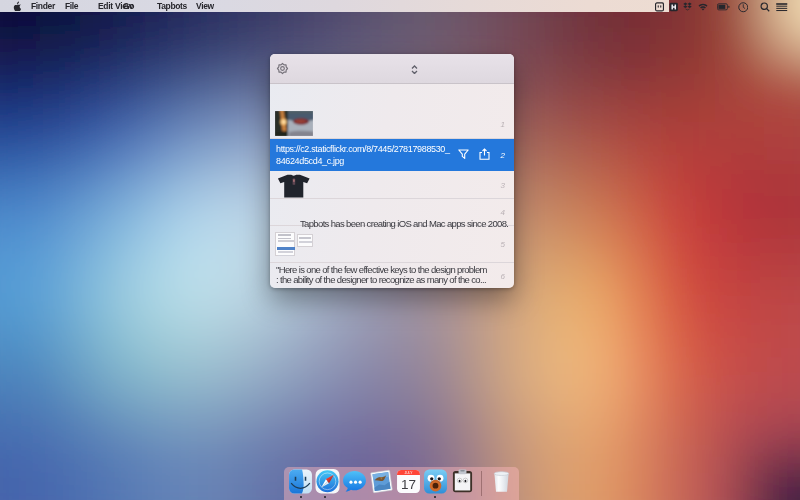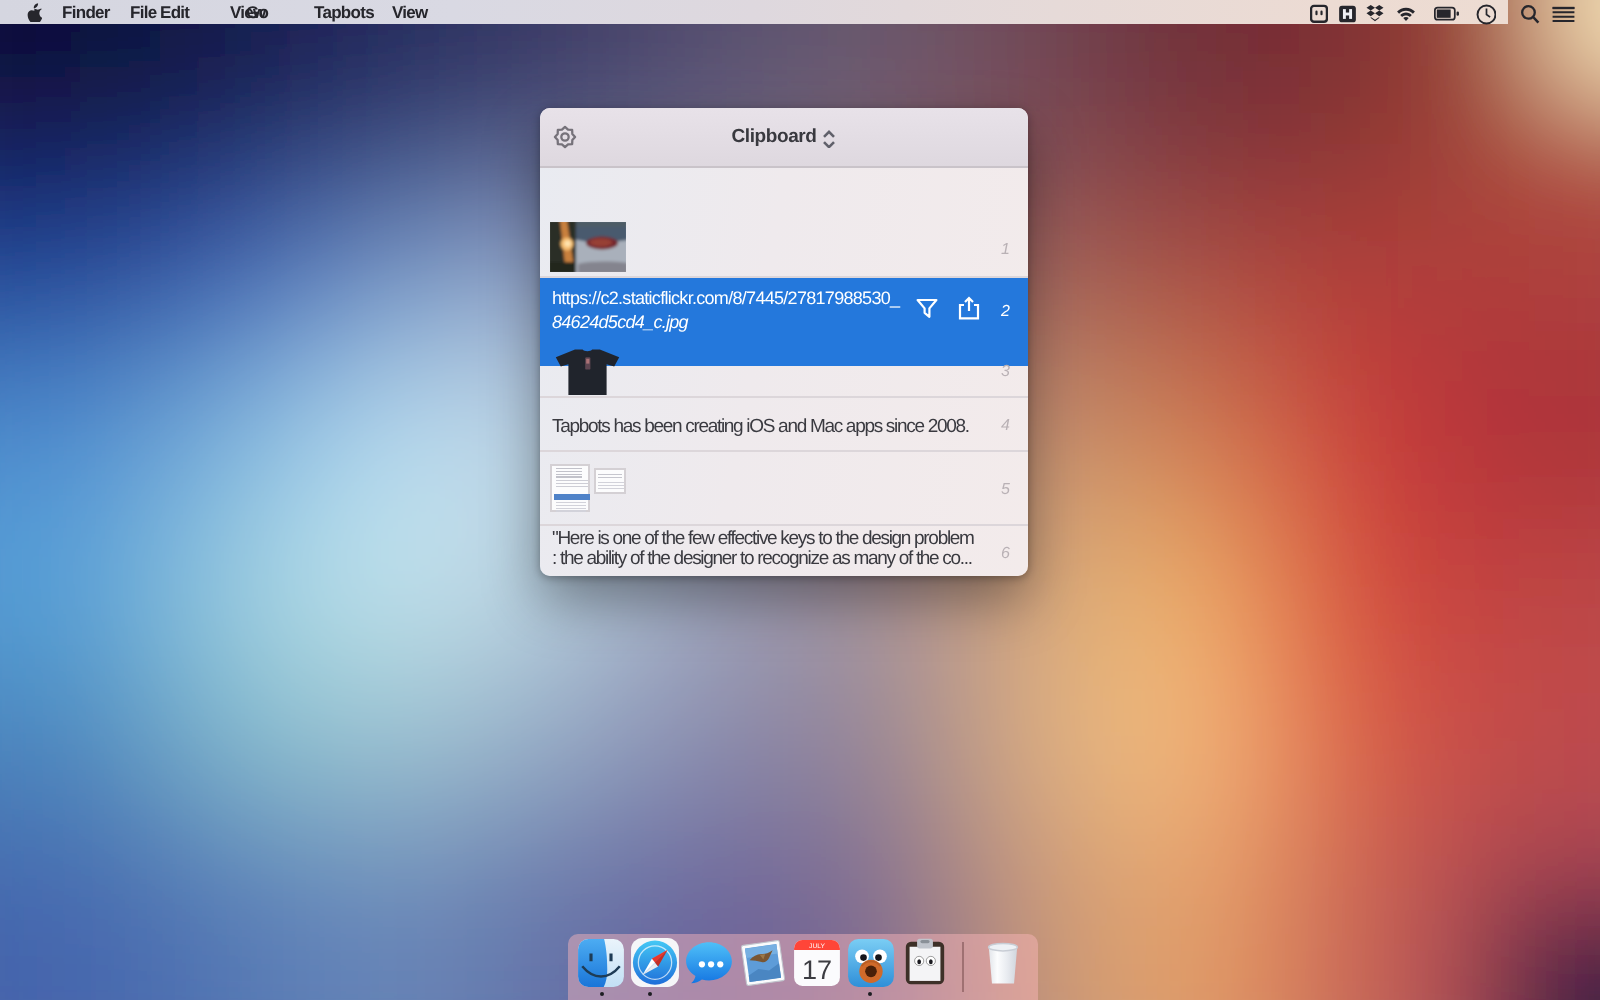--- a/index.html
+++ b/index.html
@@ -1,40 +1,40 @@
 <!DOCTYPE html>
 <html><head>
 <meta charset="utf-8">
 <style>
 * { margin:0; padding:0; box-sizing:border-box; }
 html,body { width:800px; height:500px; overflow:hidden; font-family:"Liberation Sans", sans-serif; }
 #desk { position:absolute; left:0; top:0; width:800px; height:500px; overflow:hidden; background:#8a7a90; }
 
-#menubar { position:absolute; left:0; top:0; width:754px; height:12px;
+#menubar { position:absolute; left:0; top:0; width:669px; height:12px;
   background:linear-gradient(90deg,#d5d6e0 0%,#d9d9e3 30%,#ded8de 50%,#e6dad8 70%,#ecdbd3 88%,#eddcd2 100%);
   color:#26262c; font-size:8.5px; letter-spacing:-0.35px; }
 .mitem { position:absolute; top:1px; white-space:nowrap;font-weight:bold; }
 #mb-right svg { position:absolute; top:2px; }
 
 #win { position:absolute; left:270px; top:54px; width:244px; height:234px;
   border-radius:5px; overflow:hidden;
   background:linear-gradient(100deg,#e9ebf1 0%,#efeaed 45%,#f3ebeb 100%);
   box-shadow:0 12px 28px rgba(0,0,0,0.38), 0 1px 4px rgba(0,0,0,0.3); }
 #titlebar { position:absolute; left:0; top:0; width:244px; height:30px;
   background:linear-gradient(180deg,#e8e2e9 0%,#ded8df 100%);
   border-bottom:1px solid #c9c3c9; }
 #title { position:absolute; left:0; top:9px; width:234px; text-align:center;
   font-size:9.5px; font-weight:bold; letter-spacing:-0.2px; color:#39393f; }
 #searchrow { position:absolute; left:0; top:30px; width:244px; height:24px;
   border-bottom:1px solid #dcd6da; }
 #searchph { position:absolute; left:19px; top:7px; font-size:9px; letter-spacing:-0.45px; color:#aaa6ae; }
 .row { position:absolute; left:0; width:244px; }
 .num { position:absolute; right:9px; font-size:8px; font-style:italic; color:#b9b1b5; }
 .rtext { position:absolute; left:6px; font-size:9.5px; color:#3a3a40; letter-spacing:-0.65px; white-space:nowrap; }
-#row2 { top:85px; height:44px; background:#2478dc; }
+#row2 { top:85px; height:32px; background:#2478dc; }
 #row2 .u { position:absolute; left:6px; color:#fff; font-size:9px; letter-spacing:-0.35px; white-space:nowrap; }
 
 #dock { position:absolute; left:284px; top:467px; width:235px; height:33px;
   border-radius:5px 5px 0 0;
   background:rgba(252,184,188,0.45); }
 .dicon { position:absolute; top:1.5px; width:25px; height:25px; }
 .dot { position:absolute; top:28.5px; width:2.5px; height:2.5px; border-radius:50%; background:#1d1d22; }
 #dsep { position:absolute; left:197px; top:4px; width:1px; height:25px; background:rgba(90,50,50,0.4); }
 </style>
 </head>
@@ -311,21 +311,21 @@
         <rect x="773" y="-50" width="117" height="100" fill="#f6e2b8"></rect>
       </g>
     </svg>
   <div id="menubar">
     <div class="mitem" style="left:12.5px; top:0.5px;"><svg width="8" height="10" viewBox="0 0 17 20">
           <path d="M12.8 0.6c0.2 1.4-0.4 2.7-1.2 3.7-0.8 1-2.1 1.7-3.3 1.6-0.2-1.3 0.4-2.6 1.2-3.5C10.3 1.4 11.7 0.7 12.8 0.6z" fill="#26262c"></path>
           <path d="M8.9 6.6c1.3 0 2.7 0.9 3.7 0.9 0.9 0 2.6-1 4.3-0.8-1.8 1.1-2.9 3-2.7 5.1 0.2 2 1.4 3.7 3.1 4.4-0.5 1.4-1.2 2.7-2.1 3.8-0.7 0.9-1.5 1.9-2.6 1.9-1.1 0-1.5-0.7-2.9-0.7-1.4 0-1.8 0.7-2.9 0.7-1.1 0-2-1.1-2.7-2C2.6 18 1.3 14.6 1.9 11.7c0.5-2.2 2.1-3.6 4.1-3.6 1.1 0 2 0.5 2.9 0.5z" fill="#26262c"></path>
         </svg></div>
     <div class="mitem" style="left:31px; font-weight:bold;">Finder</div>
     <div class="mitem" style="left:65px;">File</div>
-    <div class="mitem" style="left:80px;">Edit</div>
+    <div class="mitem" style="left:98px;">Edit</div>
     <div class="mitem" style="left:115px;">View</div>
     <div class="mitem" style="left:123px;">Go</div>
     <div class="mitem" style="left:157px;">Tapbots</div>
     <div class="mitem" style="left:196px;">View</div>
     <div id="mb-right">
       <svg style="left:654.5px;" width="9" height="10" viewBox="0 0 10 11">
           <rect x="0.6" y="1" width="8.8" height="8.8" rx="1.6" fill="none" stroke="#26262c" stroke-width="1.3"></rect>
           <rect x="3" y="3.6" width="1.2" height="2.6" rx="0.6" fill="#26262c"></rect>
           <rect x="5.8" y="3.6" width="1.2" height="2.6" rx="0.6" fill="#26262c"></rect>
         </svg>
@@ -360,21 +360,20 @@
         </svg>
     </div>
   </div>
 
   <div id="win">
     <div id="titlebar">
       <svg style="position:absolute;left:6px;top:8px;" width="13" height="13" viewBox="0 0 17 17">
           <path d="M8.50 1.90 L10.49 3.70 L13.17 3.83 L13.30 6.51 L15.10 8.50 L13.30 10.49 L13.17 13.17 L10.49 13.30 L8.50 15.10 L6.51 13.30 L3.83 13.17 L3.70 10.49 L1.90 8.50 L3.70 6.51 L3.83 3.83 L6.51 3.70 Z" fill="none" stroke="#76727a" stroke-width="1.5" stroke-linejoin="round"></path>
           <circle cx="8.5" cy="8.5" r="2.4" fill="none" stroke="#76727a" stroke-width="1.5"></circle>
         </svg>
-      <span id="title">Clipboard</span>
       <svg style="position:absolute;left:141px;top:10.5px;" width="7" height="9.5" viewBox="0 0 8 11">
           <path d="M1.1 4L4 1.1 6.9 4" fill="none" stroke="#60606a" stroke-width="1.5"></path>
           <path d="M1.1 7L4 9.9 6.9 7" fill="none" stroke="#60606a" stroke-width="1.5"></path>
         </svg>
     </div>
 
     <div class="row" style="top:54px; height:31px; border-bottom:1px solid #dcd6da;">
       <svg style="position:absolute;left:5px;top:3px;" width="38" height="25" viewBox="0 0 38 25">
         <defs>
             <filter id="pb" x="-10%" y="-10%" width="120%" height="120%">
@@ -393,42 +392,42 @@
         <circle cx="8.5" cy="11" r="3.2" fill="#f6bc6e"></circle>
         <circle cx="8.8" cy="10.8" r="1.6" fill="#ffe5b0"></circle>
         <path d="M-1 20h14v6H-1z" fill="#22261e"></path>
         </g>
       </svg>
       <span class="num" style="top:11.5px;">1</span>
     </div>
 
     <div class="row" id="row2">
       <span class="u" style="top:4.5px;">https://c2.staticflickr.com/8/7445/27817988530_</span>
-      <span class="u" style="top:16.5px;font-style:italic;">84624d5cd4_c.jpg</span>
+      <span class="u" style="top:16.5px;">84624d5cd4_c.jpg</span>
       <svg style="position:absolute;left:188px;top:10px;" width="11" height="11" viewBox="0 0 11 11">
           <path d="M0.8 1h9.4L6.7 5.2v4.2L4.3 7.4V5.2z" fill="none" stroke="#fff" stroke-width="1.1" stroke-linejoin="round"></path>
         </svg>
       <svg style="position:absolute;left:209px;top:9px;" width="11" height="12" viewBox="0 0 11 12">
           <path d="M3 4.5H1v6.7h9V4.5H8" fill="none" stroke="#fff" stroke-width="1.1"></path>
           <path d="M5.5 7.5V1M3.5 3L5.5 1l2 2" fill="none" stroke="#fff" stroke-width="1.1"></path>
         </svg>
       <span class="num" style="top:11.5px; color:#fff;">2</span>
     </div>
 
     <div class="row" style="top:117px; height:28px; border-bottom:1px solid #dcd6da;">
       <svg style="position:absolute;left:6px;top:2.5px;" width="36" height="24" viewBox="0 0 36 24">
           <path d="M11.5 0.8 L15.3 0.8 C16 1.9 19.4 1.9 20.1 0.8 L23.9 0.8 L33.6 4.6 L31.1 9.3 L27.3 8.1 L27.3 23.5 L8.2 23.5 L8.2 8.1 L4.4 9.3 L1.9 4.6 Z" fill="#20242c"></path>
           <rect x="16.6" y="4.6" width="2.6" height="6.2" rx="0.6" fill="#5e4652"></rect>
           <rect x="17.1" y="5.4" width="1.6" height="2.4" fill="#ab7276"></rect>
         </svg>
       <span class="num" style="top:9.5px;">3</span>
     </div>
 
     <div class="row" style="top:145px; height:27px; border-bottom:1px solid #dcd6da;">
-      <span class="rtext" style="top:9px;">Tapbots has been creating iOS and Mac apps since 2008.</span>
+      <span class="rtext" style="top:19px;margin-left:24px;">Tapbots has been creating iOS and Mac apps since 2008.</span>
       <span class="num" style="top:9px;">4</span>
     </div>
 
     <div class="row" style="top:172px; height:36.5px; border-bottom:1px solid #dcd6da;">
       <div style="position:absolute;left:5px;top:5.5px;width:19.5px;height:24.5px;background:#fcfcfd;border:0.5px solid #d4d0d4;">
         <div style="position:absolute;left:1.5px;top:1.5px;width:13px;height:5px;background:repeating-linear-gradient(180deg,#c2c2ca 0 0.6px,rgba(255,255,255,0) 0.6px 1.4px);"></div>
         <div style="position:absolute;left:1.5px;top:7.5px;width:16px;height:3.5px;background:repeating-linear-gradient(180deg,#cdcdd5 0 0.6px,rgba(255,255,255,0) 0.6px 1.4px);"></div>
         <div style="position:absolute;left:0.5px;top:14.5px;width:18px;height:2.6px;background:#4f82c8;"></div>
         <div style="position:absolute;left:1.5px;top:18.5px;width:15px;height:5px;background:repeating-linear-gradient(180deg,#d2d2da 0 0.6px,rgba(255,255,255,0) 0.6px 1.4px);"></div>
       </div>

